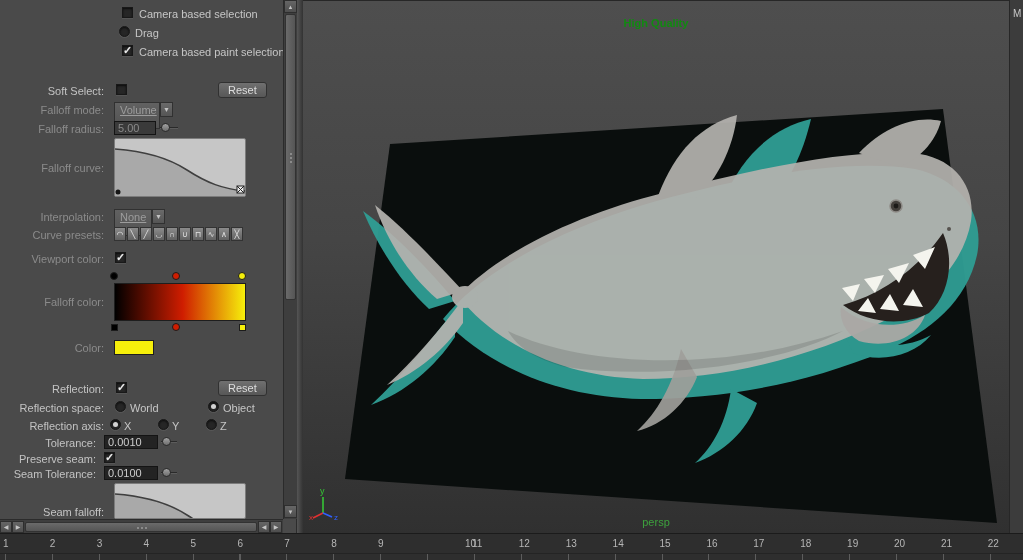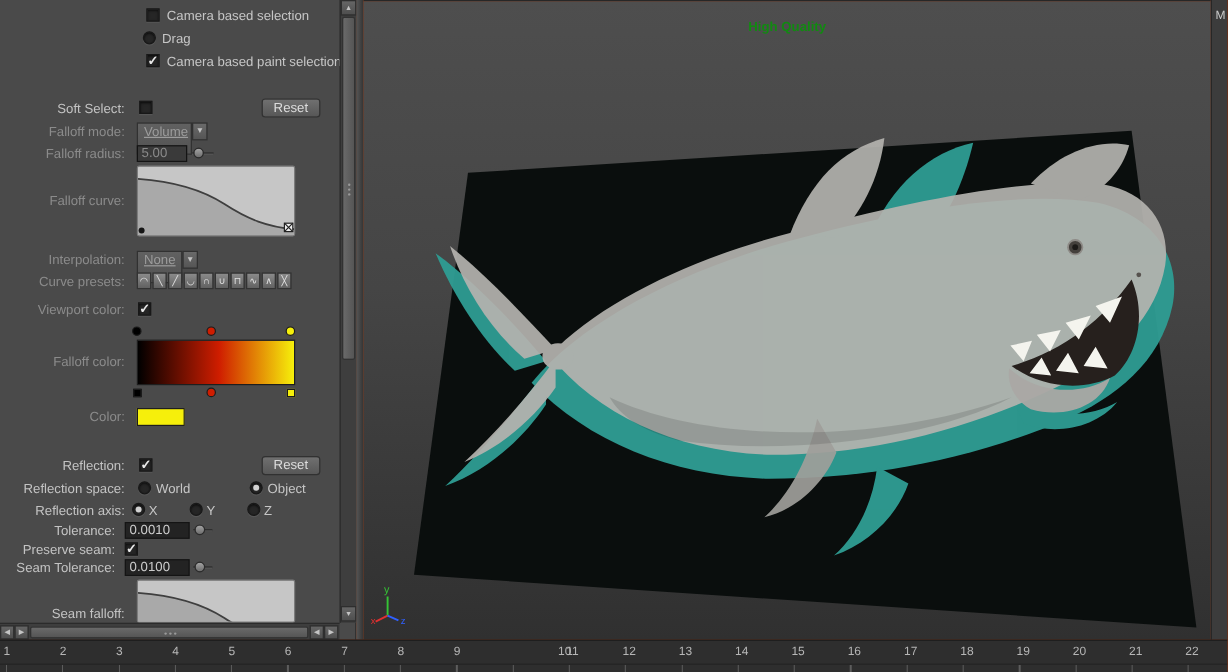--- a/index.html
+++ b/index.html
@@ -255,20 +255,21 @@
 
     <svg class="axis-gizmo" width="34" height="36" viewBox="0 0 34 36">
       <line x1="14" y1="28" x2="14" y2="12" stroke="#35c435" stroke-width="1.6"></line>
       <text x="11" y="9" font-size="9" fill="#35c435" font-family="Liberation Sans, sans-serif">y</text>
       <line x1="14" y1="28" x2="4" y2="33" stroke="#e03030" stroke-width="1.6"></line>
       <text x="0" y="35" font-size="8" fill="#e03030" font-family="Liberation Sans, sans-serif">x</text>
       <line x1="14" y1="28" x2="23" y2="32" stroke="#3060ff" stroke-width="1.6"></line>
       <text x="25" y="35" font-size="8" fill="#3060ff" font-family="Liberation Sans, sans-serif">z</text>
     </svg>
 
+    <div class="hud-persp">persp</div>
   </div>
 
   <div class="right-strip">
     <span>M</span>
   </div>
 
   <div class="timeline">
     <div class="ruler">
         <span class="tl-num" style="left: 2.9px;">1</span>
         <span class="tl-num" style="left: 49.8px;">2</span>

